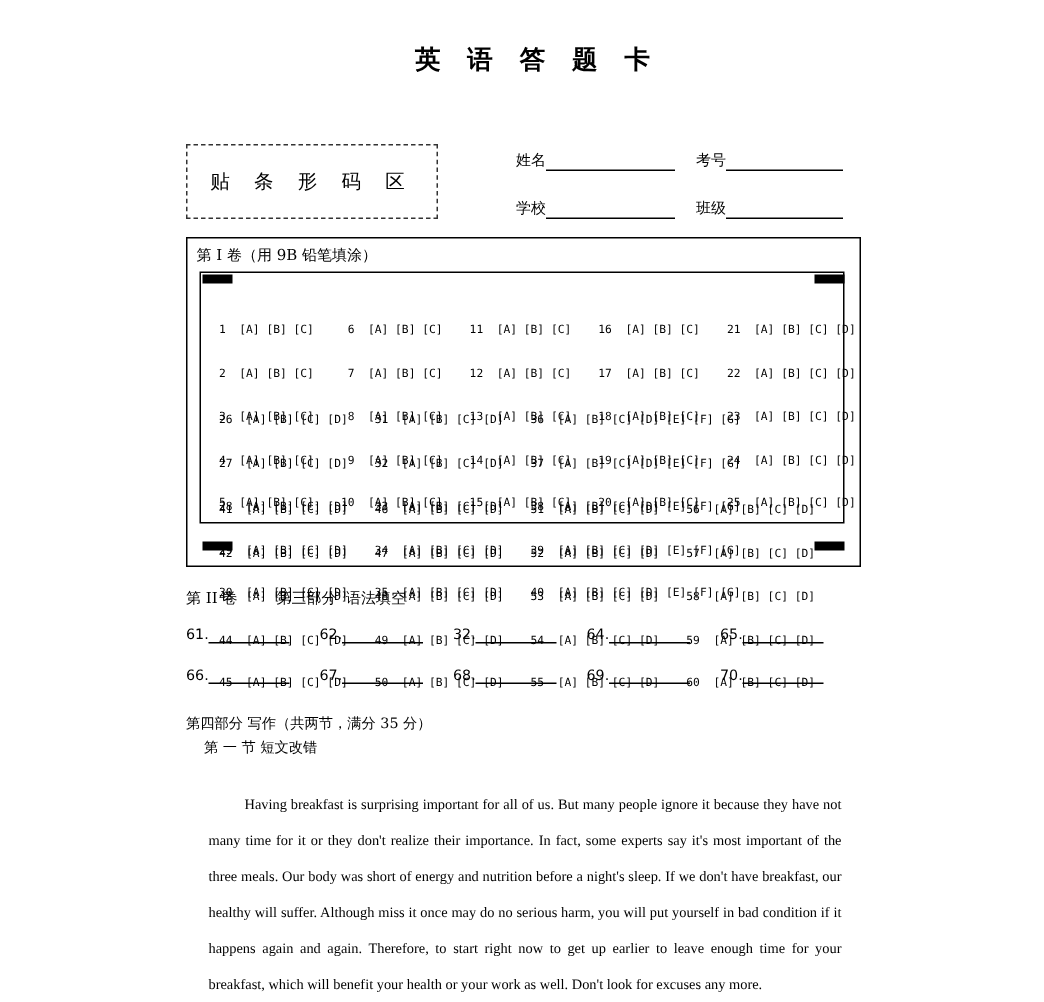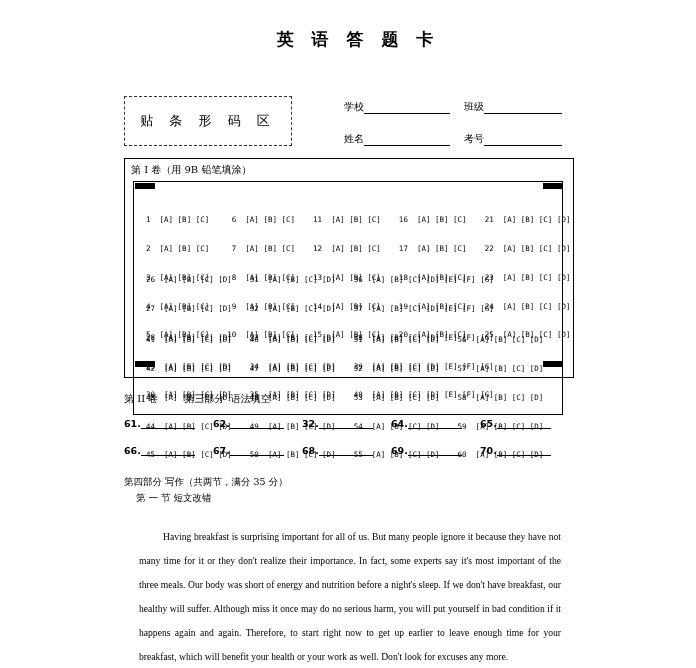--- a/index.html
+++ b/index.html
@@ -89,21 +89,21 @@
   .sheet-header {
     font-size: 10px;
     padding: 4px 0 2px 6px;
     font-family: "DejaVu Serif", serif;
   }
   .inner {
     position: absolute;
     left: 8px;
     top: 22px;
     width: 430px;
-    height: 234px;
+    height: 168px;
     border: 1px solid #000;
     box-sizing: border-box;
   }
   .tick {
     position: absolute;
     width: 20px;
     height: 6px;
     background: #000;
   }
   .tick.tl { left: 10px; top: 24px; }
@@ -142,21 +142,20 @@
     font-family: "DejaVu Sans", sans-serif;
   }
   .fill-row {
     display: flex;
     margin-bottom: 16px;
   }
   .fill-item {
     width: 89px;
     display: flex;
     align-items: flex-end;
-    font-weight: bold;
   }
   .fill-item .num { white-space: nowrap; }
   .fill-item .ul {
     display: inline-block;
     border-bottom: 1px solid #000;
     height: 10px;
     width: 54px;
   }
 
   
@@ -191,39 +190,39 @@
 
 <div class="page">
 
   <div class="title">英 语 答 题 卡</div>
 
   <div class="barcode-box">
     <span class="label">贴 条 形 码 区</span>
   </div>
 
   <div class="info">
+    <div class="info-row">
+      <span class="info-field f-name">
+        <span class="ftext">姓名</span>
+          <span class="line"></span>
+      </span>
+      <span class="gap"></span>
+      <span class="info-field f-exam">
+        <span class="ftext">考号</span>
+          <span class="line"></span>
+      </span>
+    </div>
     <div class="info-row">
       <span class="info-field f-school">
         <span class="ftext">学校</span>
           <span class="line"></span>
       </span>
       <span class="gap"></span>
       <span class="info-field f-class">
         <span class="ftext">班级</span>
-          <span class="line"></span>
-      </span>
-    </div>
-    <div class="info-row">
-      <span class="info-field f-name">
-        <span class="ftext">姓名</span>
-          <span class="line"></span>
-      </span>
-      <span class="gap"></span>
-      <span class="info-field f-exam">
-        <span class="ftext">考号</span>
           <span class="line"></span>
       </span>
     </div>
   </div>
 
   <div class="sheet">
     <div class="sheet-header">第 I 卷（用 9B 铅笔填涂）</div>
     <div class="tick tl"></div>
     <div class="tick tr"></div>
     <div class="tick bl"></div>

